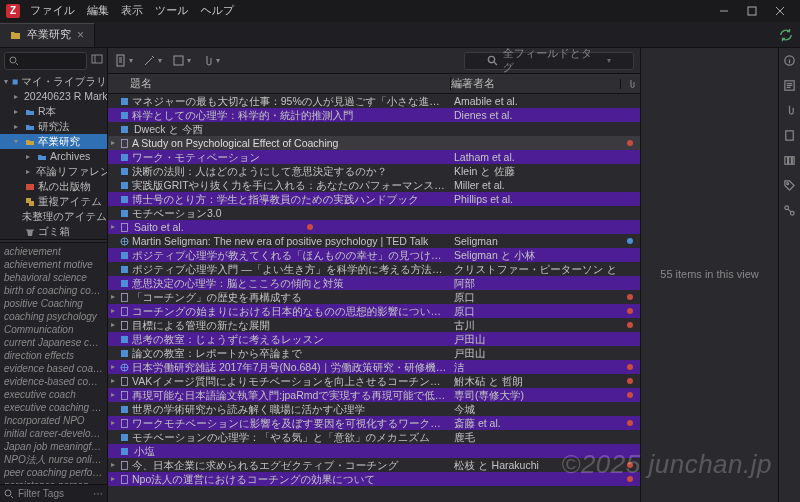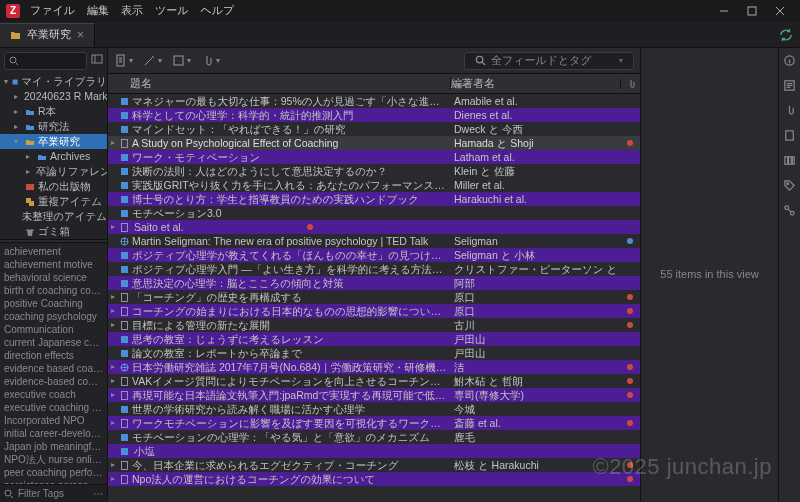--- a/index.html
+++ b/index.html
@@ -28,30 +28,30 @@
 .sidebar .searchrow .colpanel { color: #888; }
 .sidebar .tree { flex: 0 0 auto; overflow: hidden; font-size: 10.5px; }
 .sidebar .tree .node { display: flex; align-items: center; height: 15px; padding-left: 4px; gap: 3px; color: #bbb; white-space: nowrap; overflow: hidden; }
 .sidebar .tree .node.depth1 { padding-left: 14px; }
 .sidebar .tree .node.depth2 { padding-left: 26px; }
 .sidebar .tree .node.sel { background: #2f6fb3; color: #fff; }
 .sidebar .tree .twisty { width: 8px; font-size: 8px; color: #888; }
 .sidebar .tree .fico { width: 10px; height: 10px; }
 .sidebar .divider { height: 4px; background: #2a2a2e; border-top: 1px solid #111; border-bottom: 1px solid #111; }
 .sidebar .tags { flex: 1; overflow: hidden; font-size: 10px; color: #8a8a8a; padding: 2px 4px; line-height: 13px; }
-.sidebar .tags div { white-space: nowrap; overflow: hidden; text-overflow: ellipsis; }
+.sidebar .tags div { white-space: nowrap; overflow: hidden; text-overflow: ellipsis; font-style: italic; }
 .sidebar .filterbar { height: 18px; display: flex; align-items: center; padding: 0 4px; background: #1f1f23; border-top: 1px solid #111; color: #888; font-size: 10px; gap: 4px; }
 
 
 .center { flex: 1; display: flex; flex-direction: column; min-width: 0; }
 .toolbar { height: 26px; display: flex; align-items: center; padding: 0 6px; gap: 10px; border-bottom: 1px solid #111; }
 .toolbar .tbtn { display: flex; align-items: center; color: #9a9a9a; gap: 2px; font-size: 12px; }
 .toolbar .tbtn svg { width: 13px; height: 13px; stroke: #9a9a9a; fill: #9a9a9a; }
 .toolbar .spacer { flex: 1; }
-.toolbar .search { display: flex; align-items: center; gap: 5px; color: #888; background: #1f1f23; border: 1px solid #3a3a3f; border-radius: 3px; height: 18px; padding: 0 10px; width: 170px; }
+.toolbar .search { display: flex; align-items: center; gap: 5px; color: #888; background: #1f1f23; border: 1px solid #3a3a3f; border-radius: 3px; height: 18px; padding: 0 22px; width: 170px; }
 .toolbar .search svg { width: 11px; height: 11px; stroke: #888; fill: none; stroke-width: 1.5; }
 .columns { display: flex; height: 20px; background: #2f2f33; border-bottom: 1px solid #111; align-items: center; font-size: 11px; color: #bbb; }
 .columns .col-attach { width: 18px; display:flex; justify-content:center; }
 .columns .col-title { flex: 1; padding-left: 4px; }
 .columns .col-author { width: 170px; border-left: 1px solid #111; }
 .columns .col-attach2 { width: 20px; display:flex; justify-content:center; border-left:1px solid #111; }
 .list { flex: 1; overflow: hidden; }
 .row { display: flex; align-items: center; height: 14px; font-size: 10.5px; color: #c4c4c4; }
 .row.odd { background: #4c1d95; }
 .row .tw { width: 10px; font-size: 8px; color: #888; text-align: center; }
@@ -62,21 +62,21 @@
 .row .att { width: 20px; display: flex; justify-content: center; font-size: 9px; }
 .row.hd { background: #3a3a3f; color: #ddd; }
 
 
 .right { width: 160px; background: #2a2a2e; border-left: 1px solid #111; display: flex; flex-direction: column; }
 .right .rtoolbar { width: 22px; position: absolute; right: 0; top: 48px; bottom: 0; border-left: 1px solid #111; display: flex; flex-direction: column; align-items: center; padding-top: 6px; gap: 12px; background: #2a2a2e; }
 .right .rtoolbar svg { width: 13px; height: 13px; stroke: #888; fill: none; stroke-width: 1.3; }
 .right .message { flex: 1; display: flex; align-items: center; justify-content: center; color: #888; font-size: 11px; padding-right: 22px; }
 
 
-.wm { position: absolute; right: 28px; bottom: 22px; font-size: 22px; color: rgba(255,255,255,0.22); font-weight: 400; letter-spacing: .5px; pointer-events:none; }
+.wm { position: absolute; right: 28px; bottom: 22px; font-size: 26px; color: rgba(255,255,255,0.22); font-weight: 400; letter-spacing: .5px; pointer-events:none;font-style:italic; }
 
 .folder-ico { fill:#4d8fd6; }
 .folder-ico.yellow { fill:#c8a23c; }
 .pdf-dot { fill:#cc4b3c; }
 .blue-dot { fill:#4d8fd6; }
 </style>
 </head>
 <body>
 
 <div class="window">
@@ -322,33 +322,31 @@
             <span class="author">Dienes et al.</span>
             <span class="att"></span>
           </div>
           <div class="row">
             <span class="tw"></span>
             <span class="ico">
               <svg viewBox="0 0 9 9">
                 <rect x="1" y="1" width="7" height="7" fill="#4d8fd6"></rect>
               </svg>
             </span>
-            <span class="title">マインドセット：「やればできる！」の研究</span>
             <span class="author">Dweck と 今西</span>
             <span class="att"></span>
           </div>
           <div class="row odd hd">
             <span class="tw">▸</span>
             <span class="ico">
               <svg viewBox="0 0 9 9">
                 <rect x="1.5" y="0.5" width="6" height="8" fill="none" stroke="#aac" stroke-width="0.8"></rect>
               </svg>
             </span>
             <span class="title">A Study on Psychological Effect of Coaching</span>
-            <span class="author">Hamada と Shoji</span>
             <span class="att">
               <svg width="8" height="8" viewBox="0 0 8 8">
                 <circle cx="4" cy="4" r="3" class="pdf-dot"></circle>
               </svg>
             </span>
           </div>
           <div class="row odd">
             <span class="tw"></span>
             <span class="ico">
               <svg viewBox="0 0 9 9">
@@ -382,21 +380,21 @@
             <span class="att"></span>
           </div>
           <div class="row odd">
             <span class="tw"></span>
             <span class="ico">
               <svg viewBox="0 0 9 9">
                 <rect x="1" y="1" width="7" height="7" fill="#4d8fd6"></rect>
               </svg>
             </span>
             <span class="title">博士号のとり方：学生と指導教員のための実践ハンドブック</span>
-            <span class="author">Harakuchi et al.</span>
+            <span class="author">Phillips et al.</span>
             <span class="att"></span>
           </div>
           <div class="row">
             <span class="tw"></span>
             <span class="ico">
               <svg viewBox="0 0 9 9">
                 <rect x="1" y="1" width="7" height="7" fill="#4d8fd6"></rect>
               </svg>
             </span>
             <span class="title">モチベーション3.0</span>

